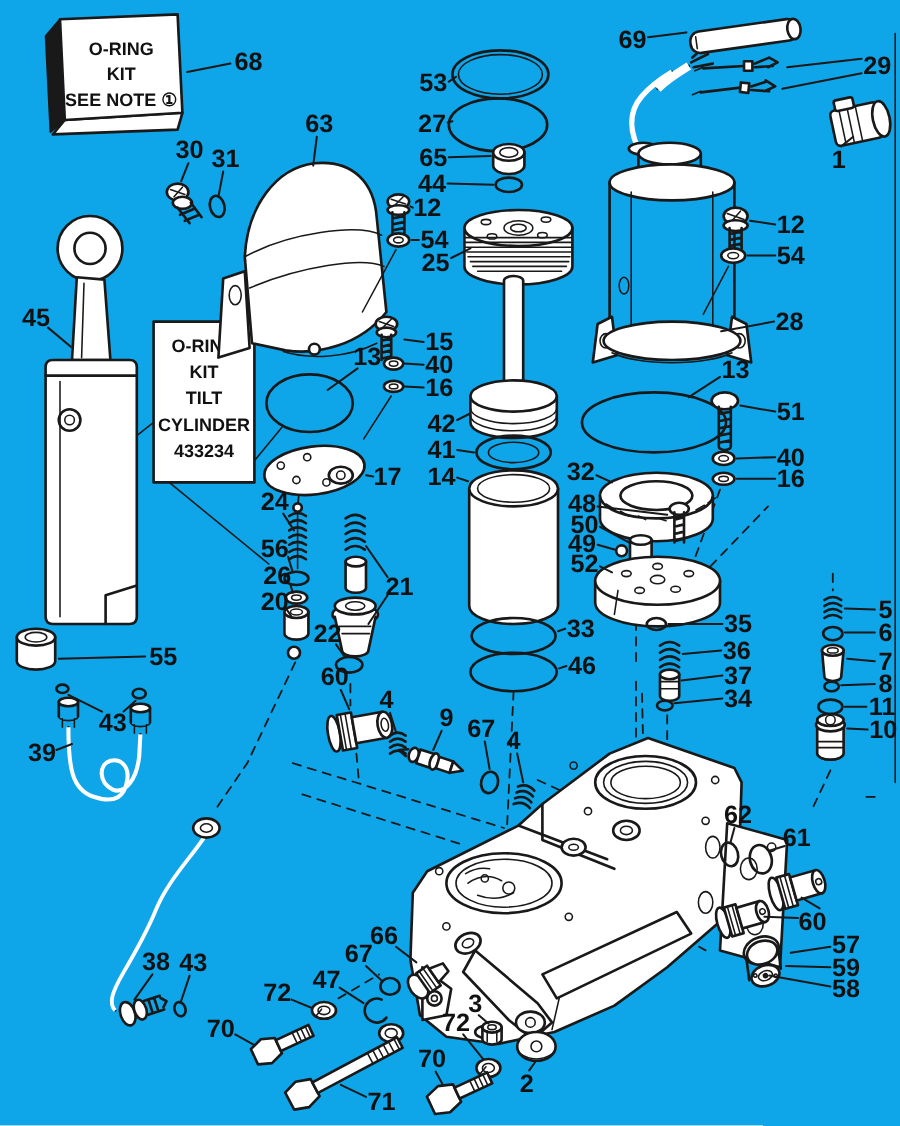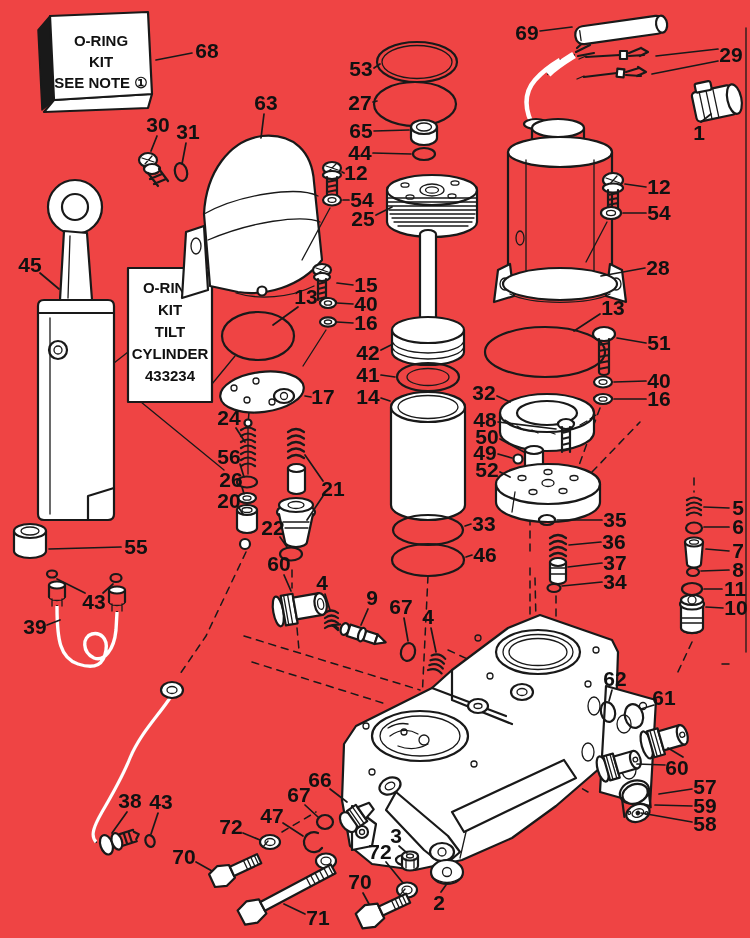--- a/index.html
+++ b/index.html
@@ -1,16 +1,16 @@
 <!DOCTYPE html>
 <html><head>
 <meta charset="utf-8">
 <style>
   html,body{margin:0;padding:0;background:#ffffff;width:750px;height:938px;overflow:hidden}
-  #stage{position:relative;width:750px;height:938px;background:#ef4444}
+  #stage{position:relative;width:750px;height:938px;background:#0ea5e9}
   svg{display:block}
   .ln{stroke:#191919;fill:none;stroke-width:2.2;stroke-linecap:round;stroke-linejoin:round}
   .fw{stroke:#191919;fill:#ffffff;stroke-width:2.2;stroke-linejoin:round;stroke-linecap:round}
   .th{stroke:#191919;fill:none;stroke-width:1.3;stroke-linecap:round}
   .dash{stroke:#191919;fill:none;stroke-width:1.5;stroke-dasharray:7 6;stroke-linecap:round}
   .blk{fill:#191919;stroke:#191919;stroke-width:1.5;stroke-linejoin:round}
   .callout{font:700 21px "Liberation Sans",sans-serif;fill:#111;text-anchor:middle}
   .leader{stroke:#191919;stroke-width:1.7;fill:none;stroke-linecap:round}
   .boxtext{font:700 15px "Liberation Sans",sans-serif;fill:#111;text-anchor:middle}
 </style>

